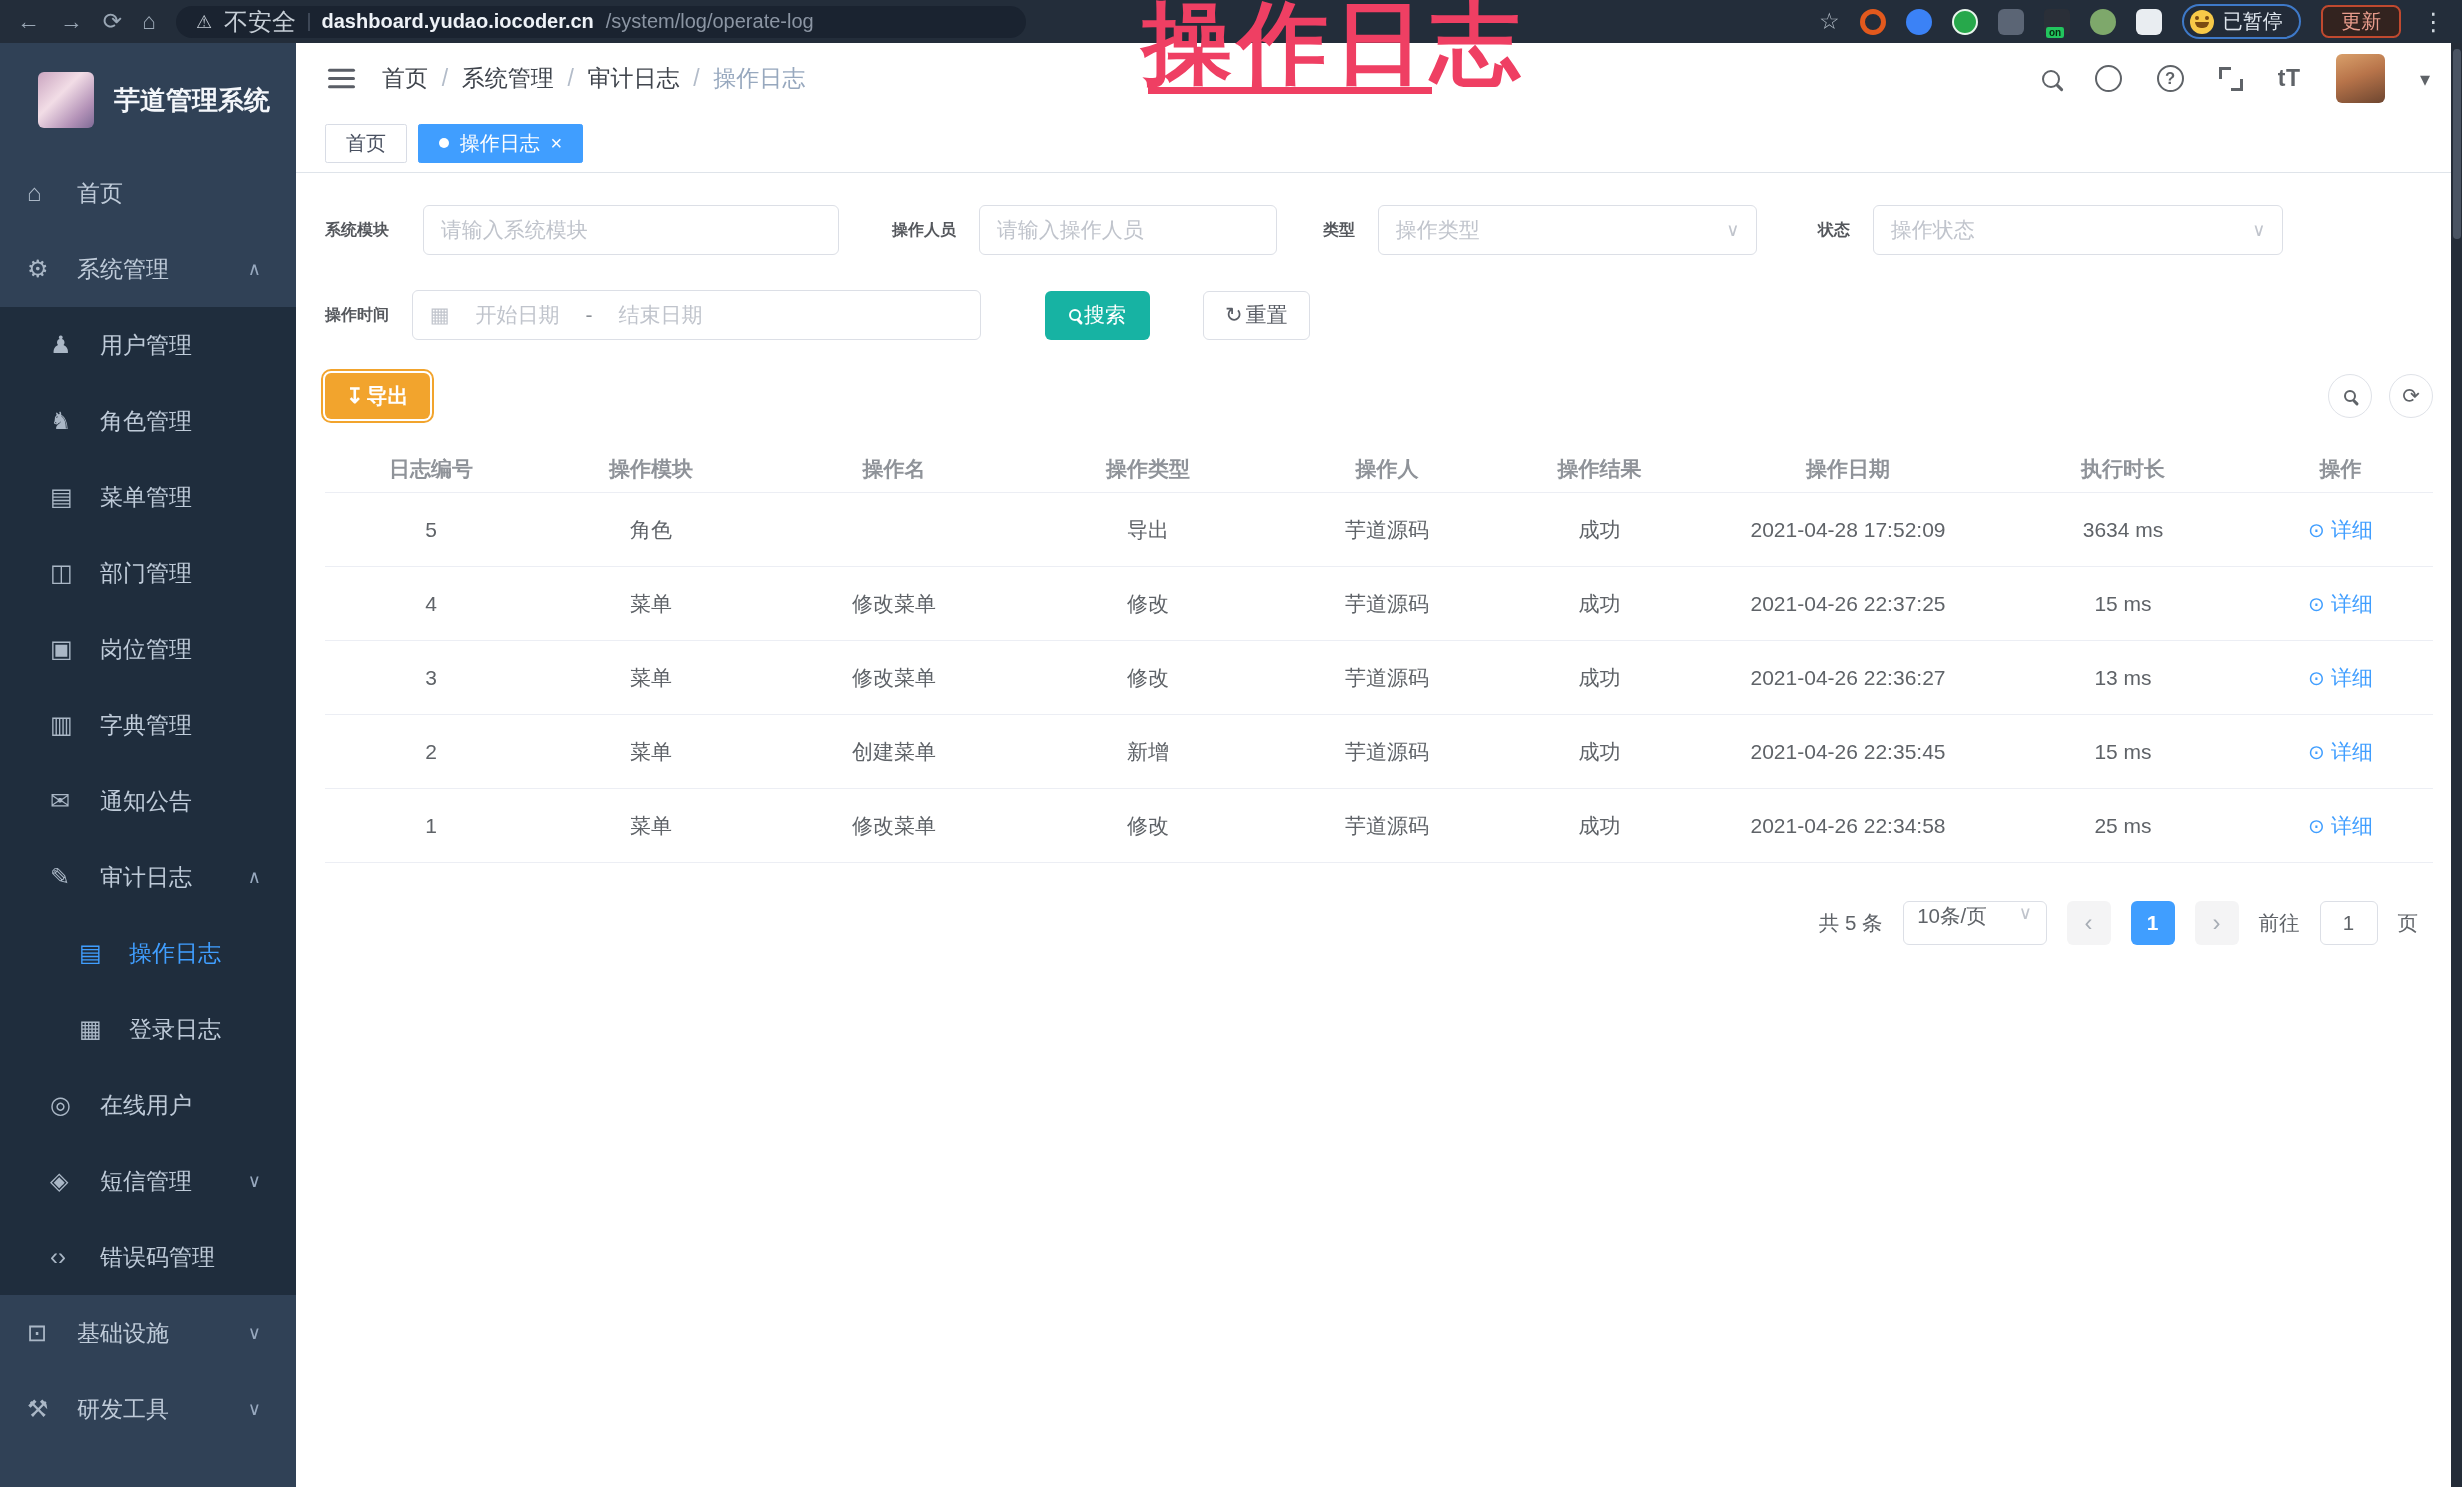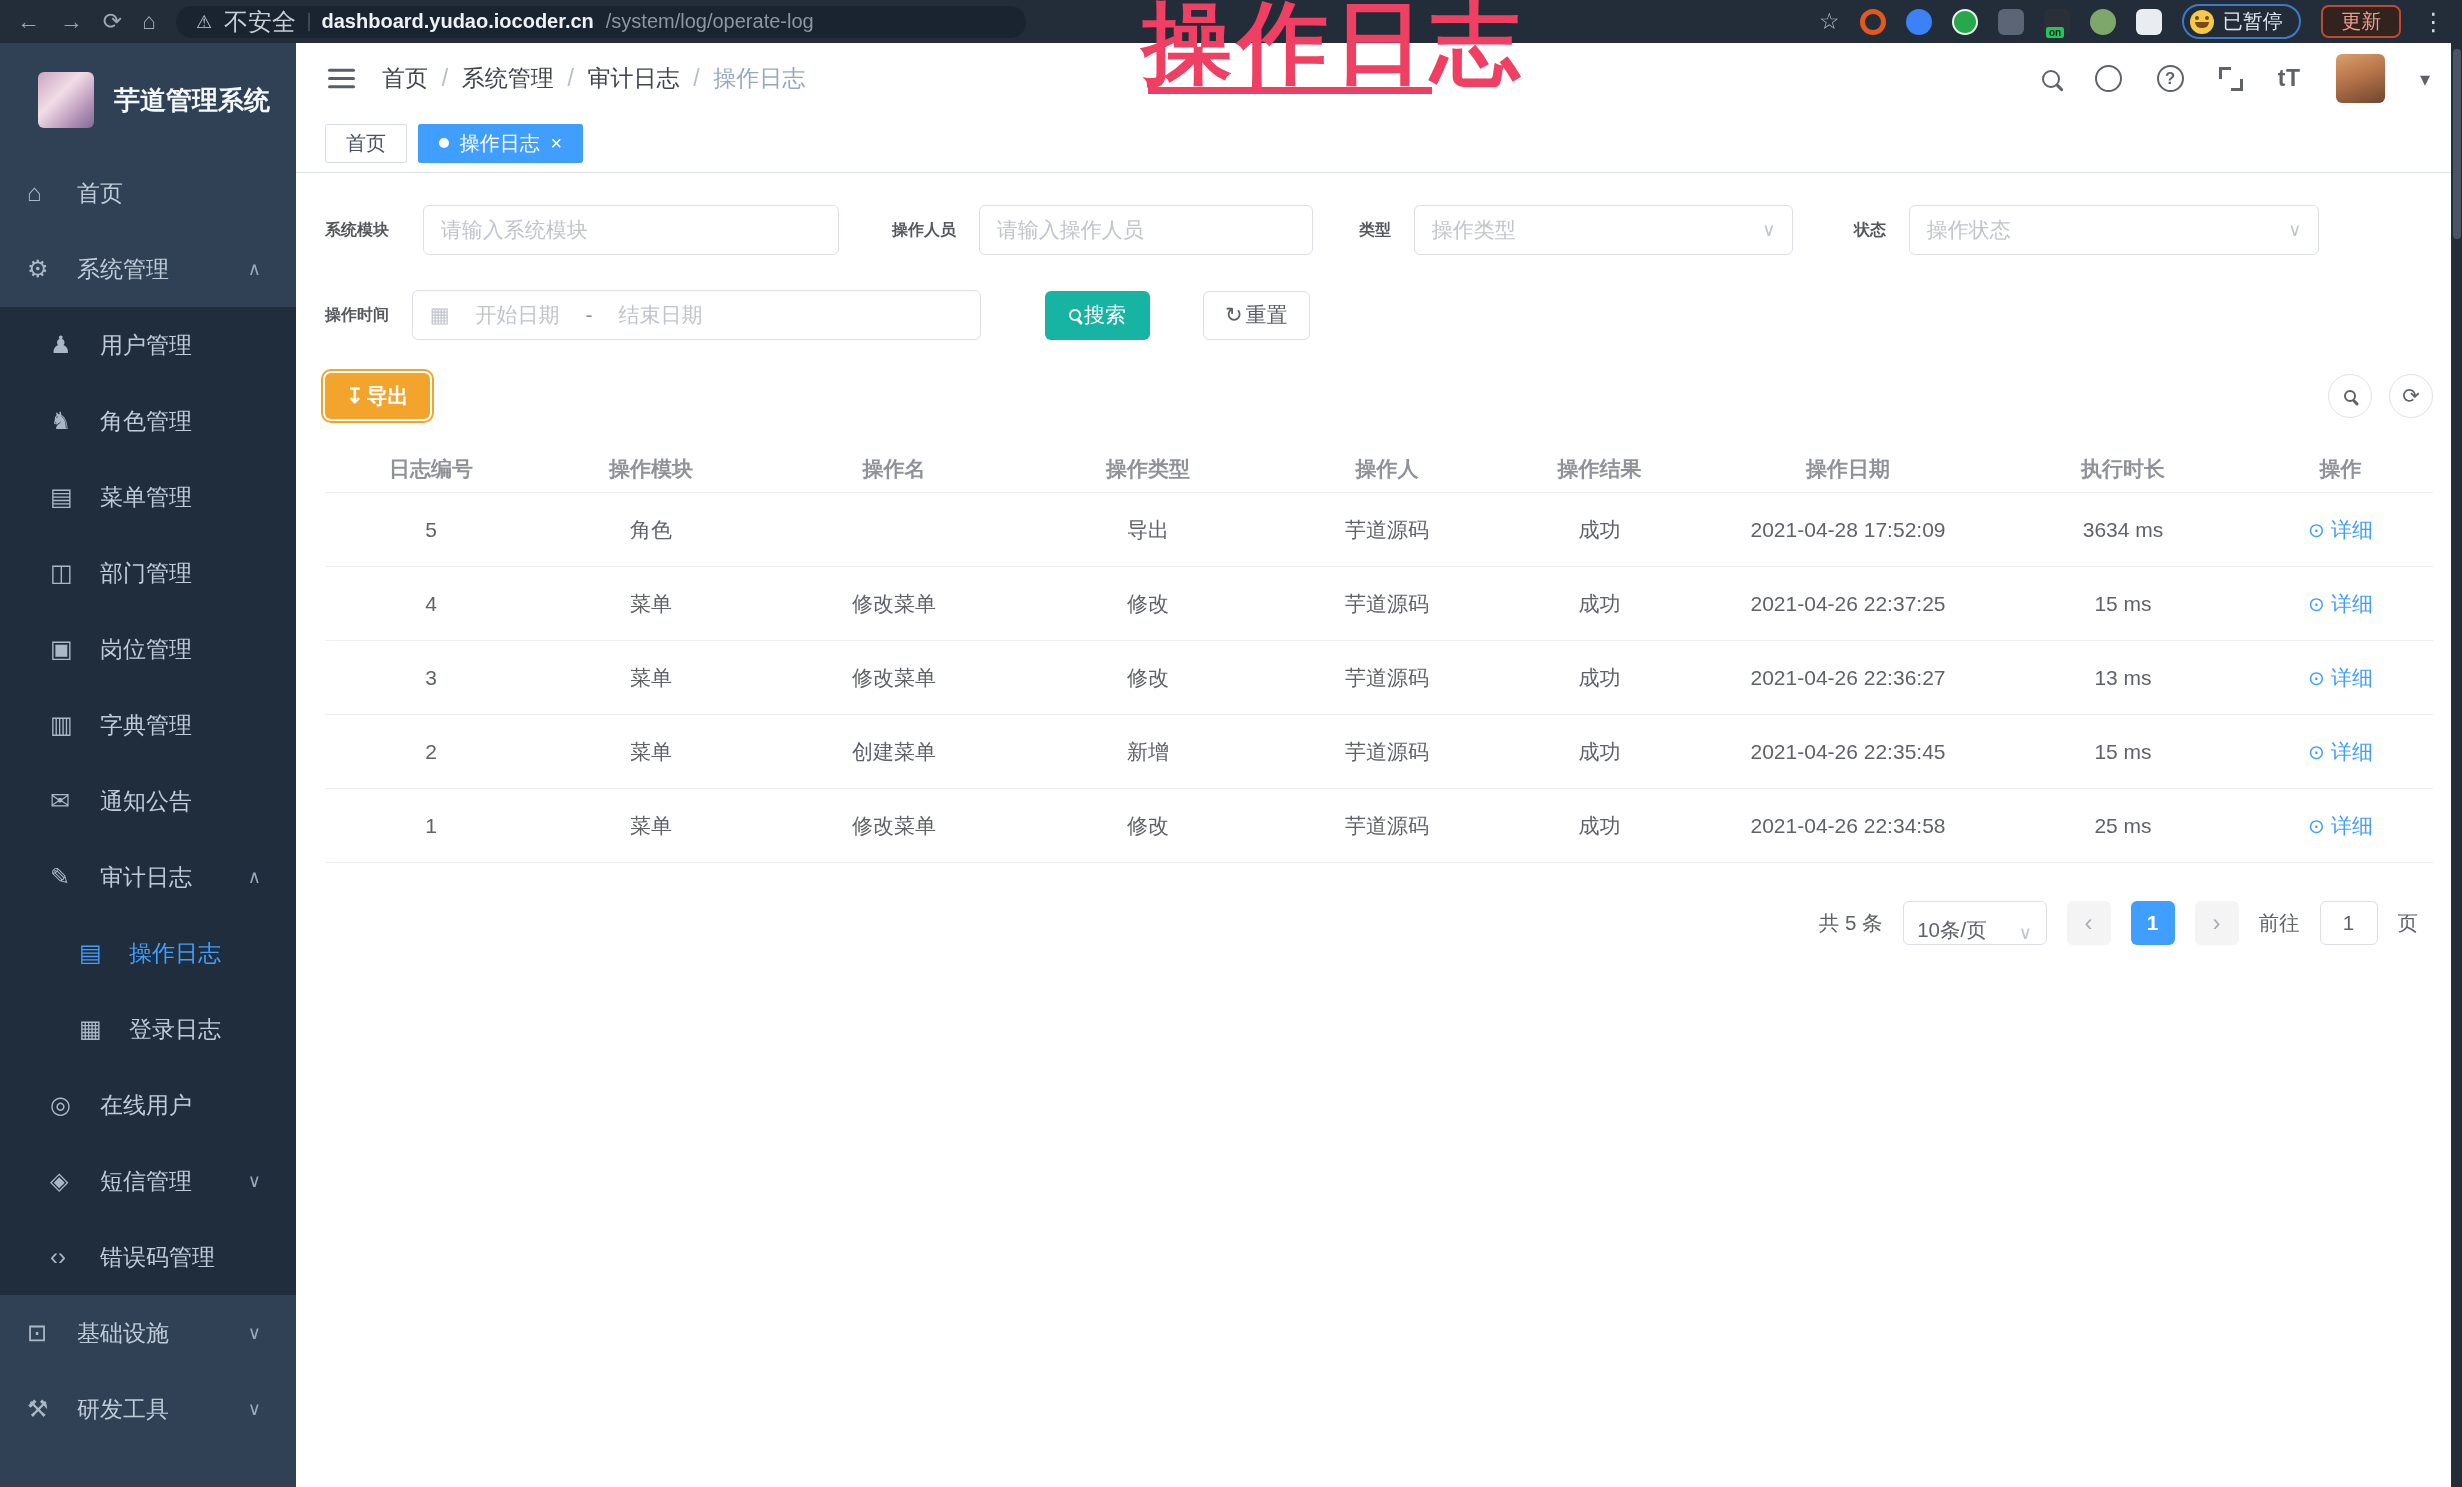--- a/index.html
+++ b/index.html
@@ -86,21 +86,21 @@
   .row1 { margin-top:32px; }
   .row2 { margin-top:35px; }
   .f-label { font-size:16px; font-weight:700; color:#54575c; white-space:nowrap; }
   .control { height:50px; border:1.5px solid #dcdfe6; border-radius:6px; background:#fff; display:flex; align-items:center; padding:0 16.7px; font-size:21px; color:#5f6368; }
   input.control { outline:none; }
   input.control::placeholder { color:#c0c4cc; }
   .ph { color:#c0c4cc; }
   .sel-caret { margin-left:auto; color:#c0c4cc; font-size:18px; }
   .w-i1 { width:416px; margin-left:34px; }
   .ml-l2 { margin-left:53px; }
-  .w-i2 { width:334px; margin-left:23px; }
+  .w-i2 { width:298px; margin-left:23px; }
   .ml-l3 { margin-left:46px; }
   .w-s1 { width:379px; margin-left:23px; }
   .ml-l4 { margin-left:61px; }
   .w-s2 { width:410px; margin-left:23px; }
   .date-range { width:569px; margin-left:23px; gap:26px; }
   .date-sep { color:#8a8f96; }
   .btn { height:49px; display:flex; align-items:center; gap:3px; border-radius:6px; font-size:21px; cursor:pointer; border:1.5px solid transparent; }
   .btn-search { margin-left:64px; padding:0 23px; background:#17b3a3; color:#fff; }
   .btn-reset { margin-left:53px; padding:0 21px; background:#fff; color:#5a5e66; border-color:#dcdfe6; }
   .mag-sm { width:12px; height:12px; border-width:2.3px; }
@@ -119,21 +119,21 @@
   .t-head { border-bottom:1.5px solid #eceef4; }
   .t-cell { text-align:center; font-size:21px; color:#5f6368; overflow:hidden; white-space:nowrap; }
   .t-head .t-cell { font-weight:700; color:#8f9399; }
   .col0{width:212px}.col1{width:228px}.col2{width:258px}.col3{width:250px}.col4{width:228px}
   .col5{width:197px}.col6{width:300px}.col7{width:250px}.col8{flex:1}
   .link-detail { color:#409eff; display:inline-flex; align-items:center; gap:6px; cursor:pointer; font-size:21px; }
   .eye-ic { font-size:20px; }
 
   
   .pagination { margin-top:38px; display:flex; justify-content:flex-end; align-items:center; gap:20px; font-size:20.5px; color:#5f6368; padding-right:15px; }
-  .pg-size { width:144px; height:44px; border:1.5px solid #dcdfe6; border-radius:6px; display:flex; align-items:flex-end; justify-content:space-between; padding:0 13.7px; cursor:pointer; }
+  .pg-size { width:144px; height:44px; border:1.5px solid #dcdfe6; border-radius:6px; display:flex; align-items:flex-start; justify-content:space-between; padding:0 13.7px; cursor:pointer; }
   .pg-btn { width:44px; height:44px; background:#f4f4f5; border-radius:6px; display:flex; align-items:center; justify-content:center; font-size:24px; color:#a7adb5; cursor:pointer; }
   .pg-page { width:44px; height:44px; background:#409eff; color:#fff; border-radius:6px; display:flex; align-items:center; justify-content:center; font-weight:700; font-size:21px; cursor:pointer; }
   .goto-input { width:58px; height:44px; border:1.5px solid #dcdfe6; border-radius:6px; text-align:center; font-size:20.5px; color:#5f6368; outline:none; }
 
   
   .annotation { position:absolute; left:1142px; top:-7.6px; z-index:60; font-size:90px; font-weight:700; color:#ef3f63; letter-spacing:6px; line-height:1.15; }
   .annotation::after { content:''; position:absolute; left:6px; bottom:1.5px; width:74%; height:7.6px; background:#ef3f63; }
   .scrollbar { position:absolute; right:0; top:43px; bottom:0; width:10.6px; background:#242c38; }
   .scroll-thumb { position:absolute; top:6px; left:1.5px; width:7.6px; height:190px; background:#4a5463; border-radius:3.8px; }
 </style>

